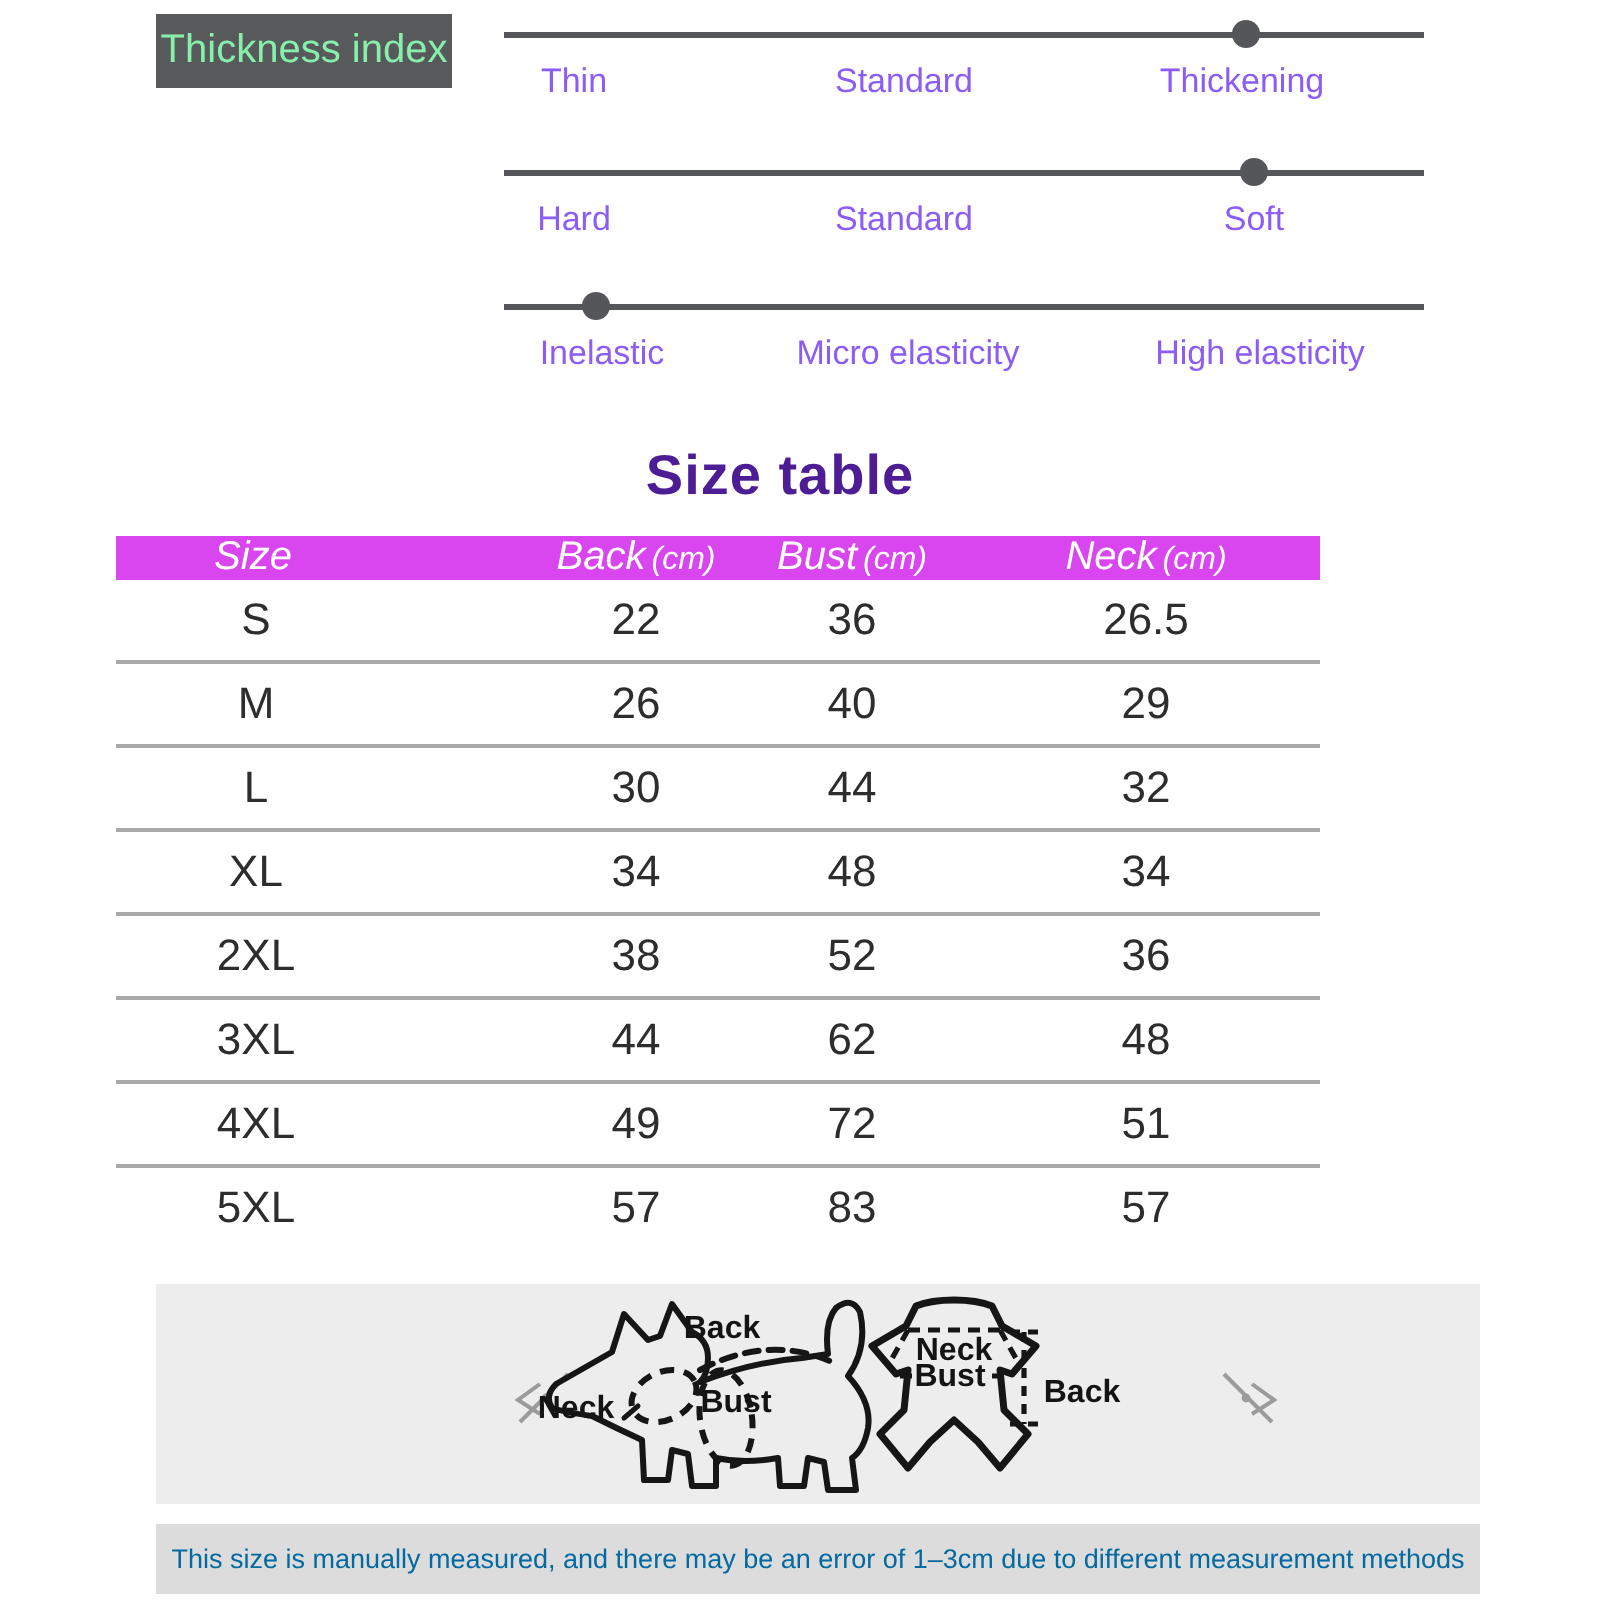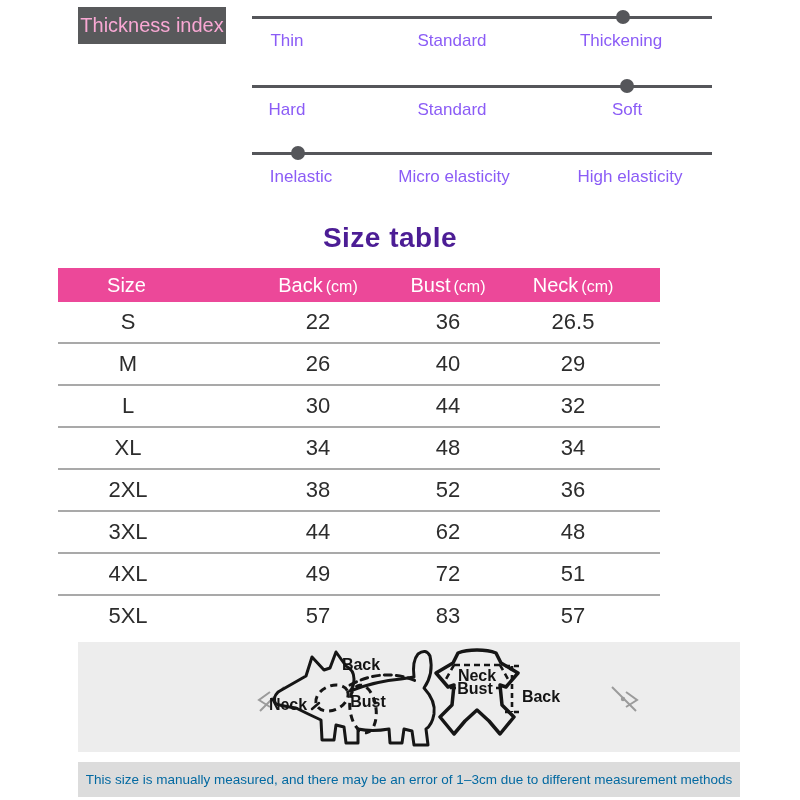--- a/index.html
+++ b/index.html
@@ -1,37 +1,37 @@
 <!DOCTYPE html>
 <html><head>
 <meta charset="utf-8">
 <style>
   html,body{margin:0;padding:0;background:#fff;}
   .page{position:relative;width:800px;height:800px;background:#ffffff;
         font-family:"Liberation Sans",sans-serif;overflow:hidden;}
 
   
   .index-label{position:absolute;left:78px;width:148px;height:37px;background:#58595b;
-               color:#f9a8d4;font-size:20px;display:flex;align-items:center;justify-content:center;
+               color:#86efac;font-size:20px;display:flex;align-items:center;justify-content:center;
                white-space:nowrap;}
   .slider-line{position:absolute;left:252px;width:460px;height:3px;background:#55565a;}
   .slider-dot{position:absolute;width:14px;height:14px;border-radius:50%;background:#55565a;}
   .tick{position:absolute;transform:translateX(-50%);font-size:17px;color:#8b5cf6;white-space:nowrap;}
 
   
   .table-title{position:absolute;left:390px;top:222px;transform:translateX(-50%);
                font-size:28px;font-weight:bold;color:#4c1d95;letter-spacing:.5px;white-space:nowrap;}
   .size-table{position:absolute;left:58px;top:268px;width:602px;}
-  .thead{position:relative;height:34px;background:#ec4899;}
+  .thead{position:relative;height:22px;background:#d946ef;font-style:italic;}
   .hcell{position:absolute;top:50%;transform:translate(-50%,-50%);color:#fff;font-size:20px;white-space:nowrap;}
   .hcell .unit{font-size:16px;margin-left:3px;}
   .trow{position:relative;height:40px;border-bottom:2px solid #a9a9a9;}
   .trow.last{border-bottom:none;}
   .tcell{position:absolute;top:50%;transform:translate(-50%,-50%);font-size:22px;color:#2d2d2d;white-space:nowrap;}
-  .c1{left:70px;} .c2{left:260px;} .c3{left:390px;} .c4{left:515px;}
+  .c1{left:70px;} .c2{left:260px;} .c3{left:368px;} .c4{left:515px;}
 
   
   .band{position:absolute;left:78px;top:642px;width:662px;height:110px;background:#ededed;}
   .band .abs{position:absolute;}
   .diagram-label{position:absolute;transform:translateX(-50%);font-size:16px;font-weight:600;
                  color:#141414;white-space:nowrap;}
 
   
   .footer{position:absolute;left:78px;top:762px;width:662px;height:35px;background:#dcdcdc;
           display:flex;align-items:center;justify-content:center;font-size:13.5px;color:#0369a1;

